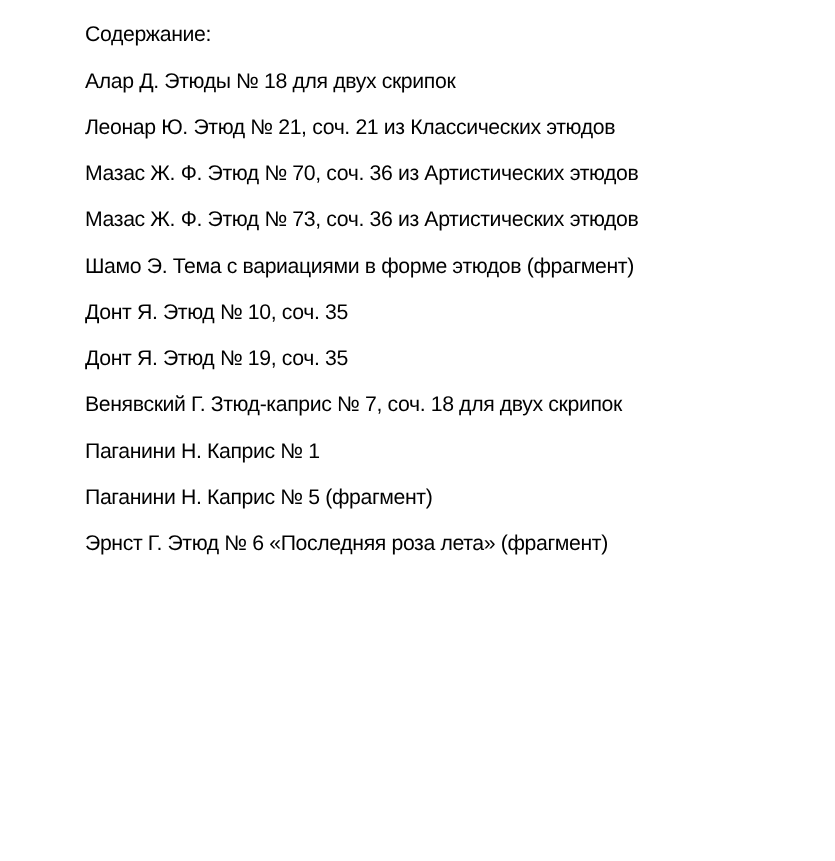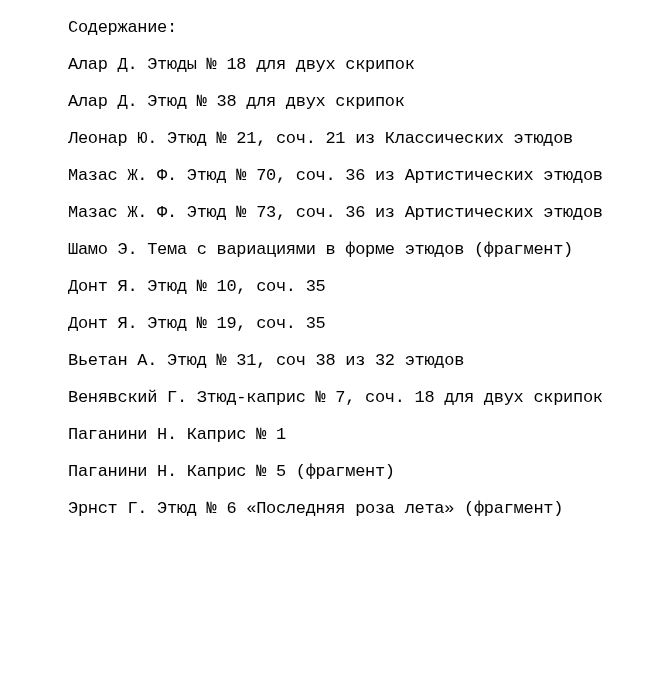--- a/index.html
+++ b/index.html
@@ -8,43 +8,41 @@
     background: #ffffff;
   }
   .page {
     position: relative;
     width: 628px;
     height: 689px;
     background: #ffffff;
     overflow: hidden;
     box-sizing: border-box;
     padding: 9px 30px 0 68px;
-    font-family: Liberation Mono, monospace;
+    font-family: Liberation Sans, sans-serif;
     color: #000000;
   }
   .line {
     margin: 0;
     font-size: 17px;
     line-height: 37px;
     letter-spacing: -0.3px;
     white-space: nowrap;
     color: #000000;
   }
 </style>
 </head>
 <body>
 
 <div class="page">
   <p class="line">Содержание:</p>
   <p class="line">Алар Д. Этюды № 18 для двух скрипок</p>
-  <p class="line">Алар Д. Этюд № 38 для двух скрипок</p>
   <p class="line">Леонар Ю. Этюд № 21, соч. 21 из Классических этюдов</p>
   <p class="line">Мазас Ж. Ф. Этюд № 70, соч. 36 из Артистических этюдов</p>
   <p class="line">Мазас Ж. Ф. Этюд № 73, соч. 36 из Артистических этюдов</p>
   <p class="line">Шамо Э. Тема с вариациями в форме этюдов (фрагмент)</p>
   <p class="line">Донт Я. Этюд № 10, соч. 35</p>
   <p class="line">Донт Я. Этюд № 19, соч. 35</p>
-  <p class="line">Вьетан А. Этюд № 31, соч 38 из 32 этюдов</p>
   <p class="line">Венявский Г. Зтюд-каприс № 7, соч. 18 для двух скрипок</p>
   <p class="line">Паганини Н. Каприс № 1</p>
   <p class="line">Паганини Н. Каприс № 5 (фрагмент)</p>
   <p class="line">Эрнст Г. Этюд № 6 «Последняя роза лета» (фрагмент)</p>
 </div>
 
 </body></html>

